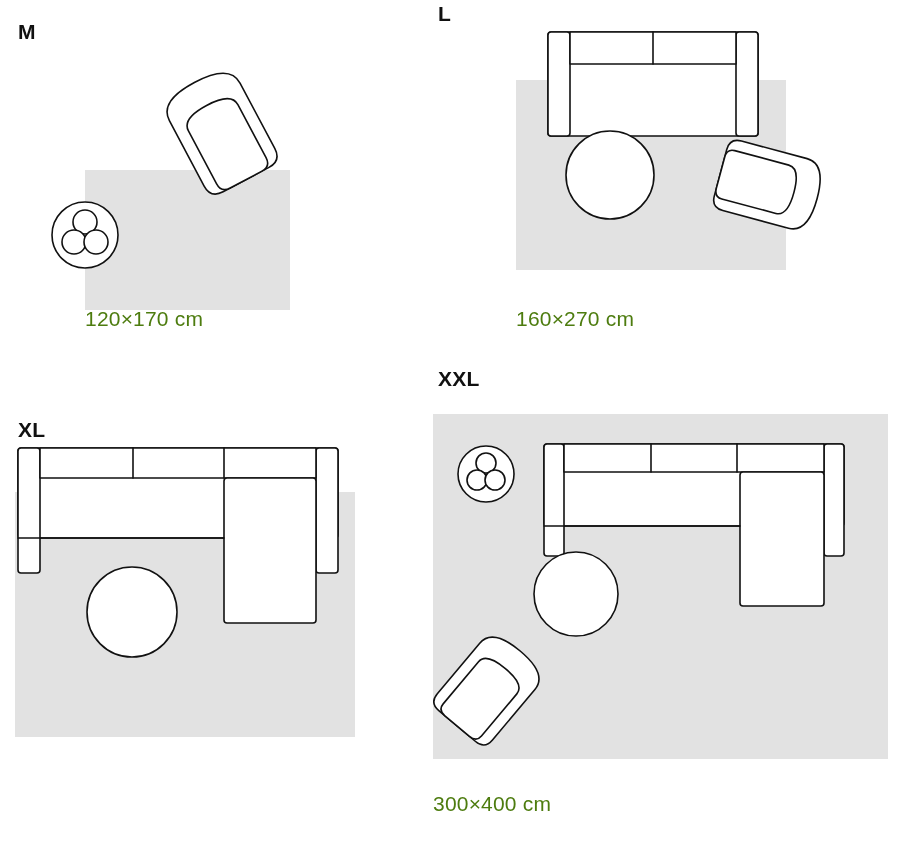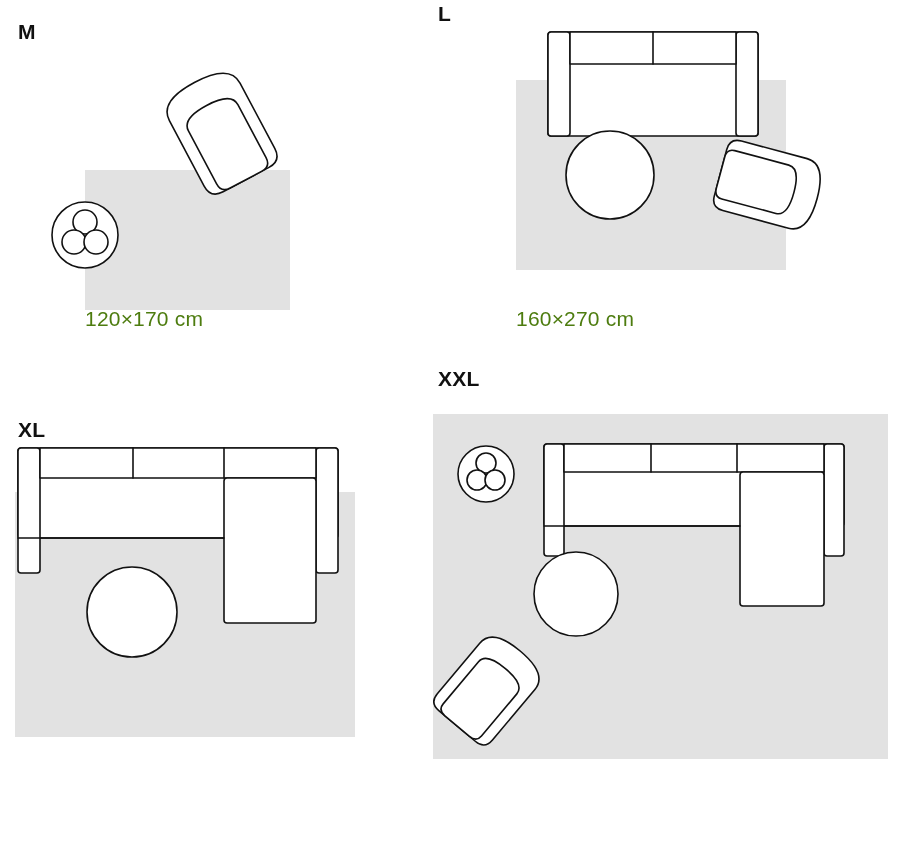--- a/index.html
+++ b/index.html
@@ -170,15 +170,16 @@
       </g>
 
       <circle class="furn" cx="146" cy="192" r="42"></circle>
 
       <g transform="translate(58,222) rotate(40)">
         <path class="furn" d="M6,20 Q6,0 42,0 Q78,0 78,20 L78,86 Q78,98 66,98 L18,98 Q6,98 6,86 Z"></path>
         <path class="furn" d="M17,35 Q17,23 42,23 Q67,23 67,35 L67,90 Q67,98 58,98 L26,98 Q17,98 17,90 Z"></path>
       </g>
     </svg>
 
+    <div class="dim-label" style="left:3px; top:440px; width:455px;">300×400 cm</div>
   </div>
 
 </div>
 
 </body></html>

